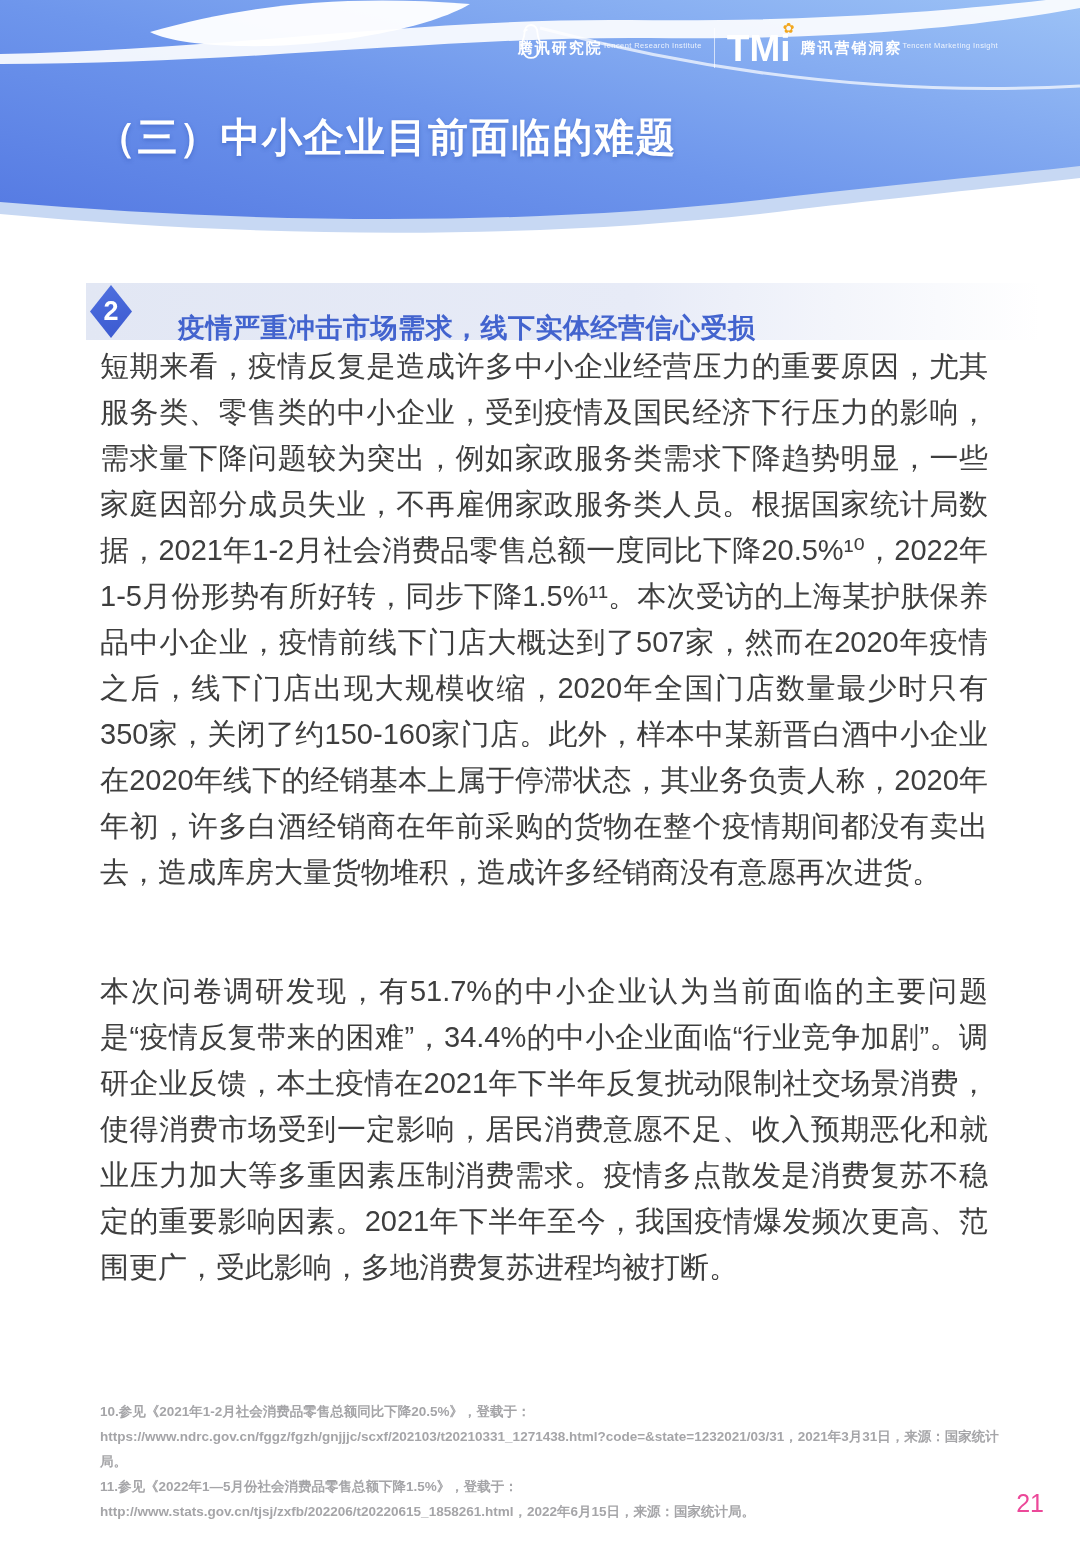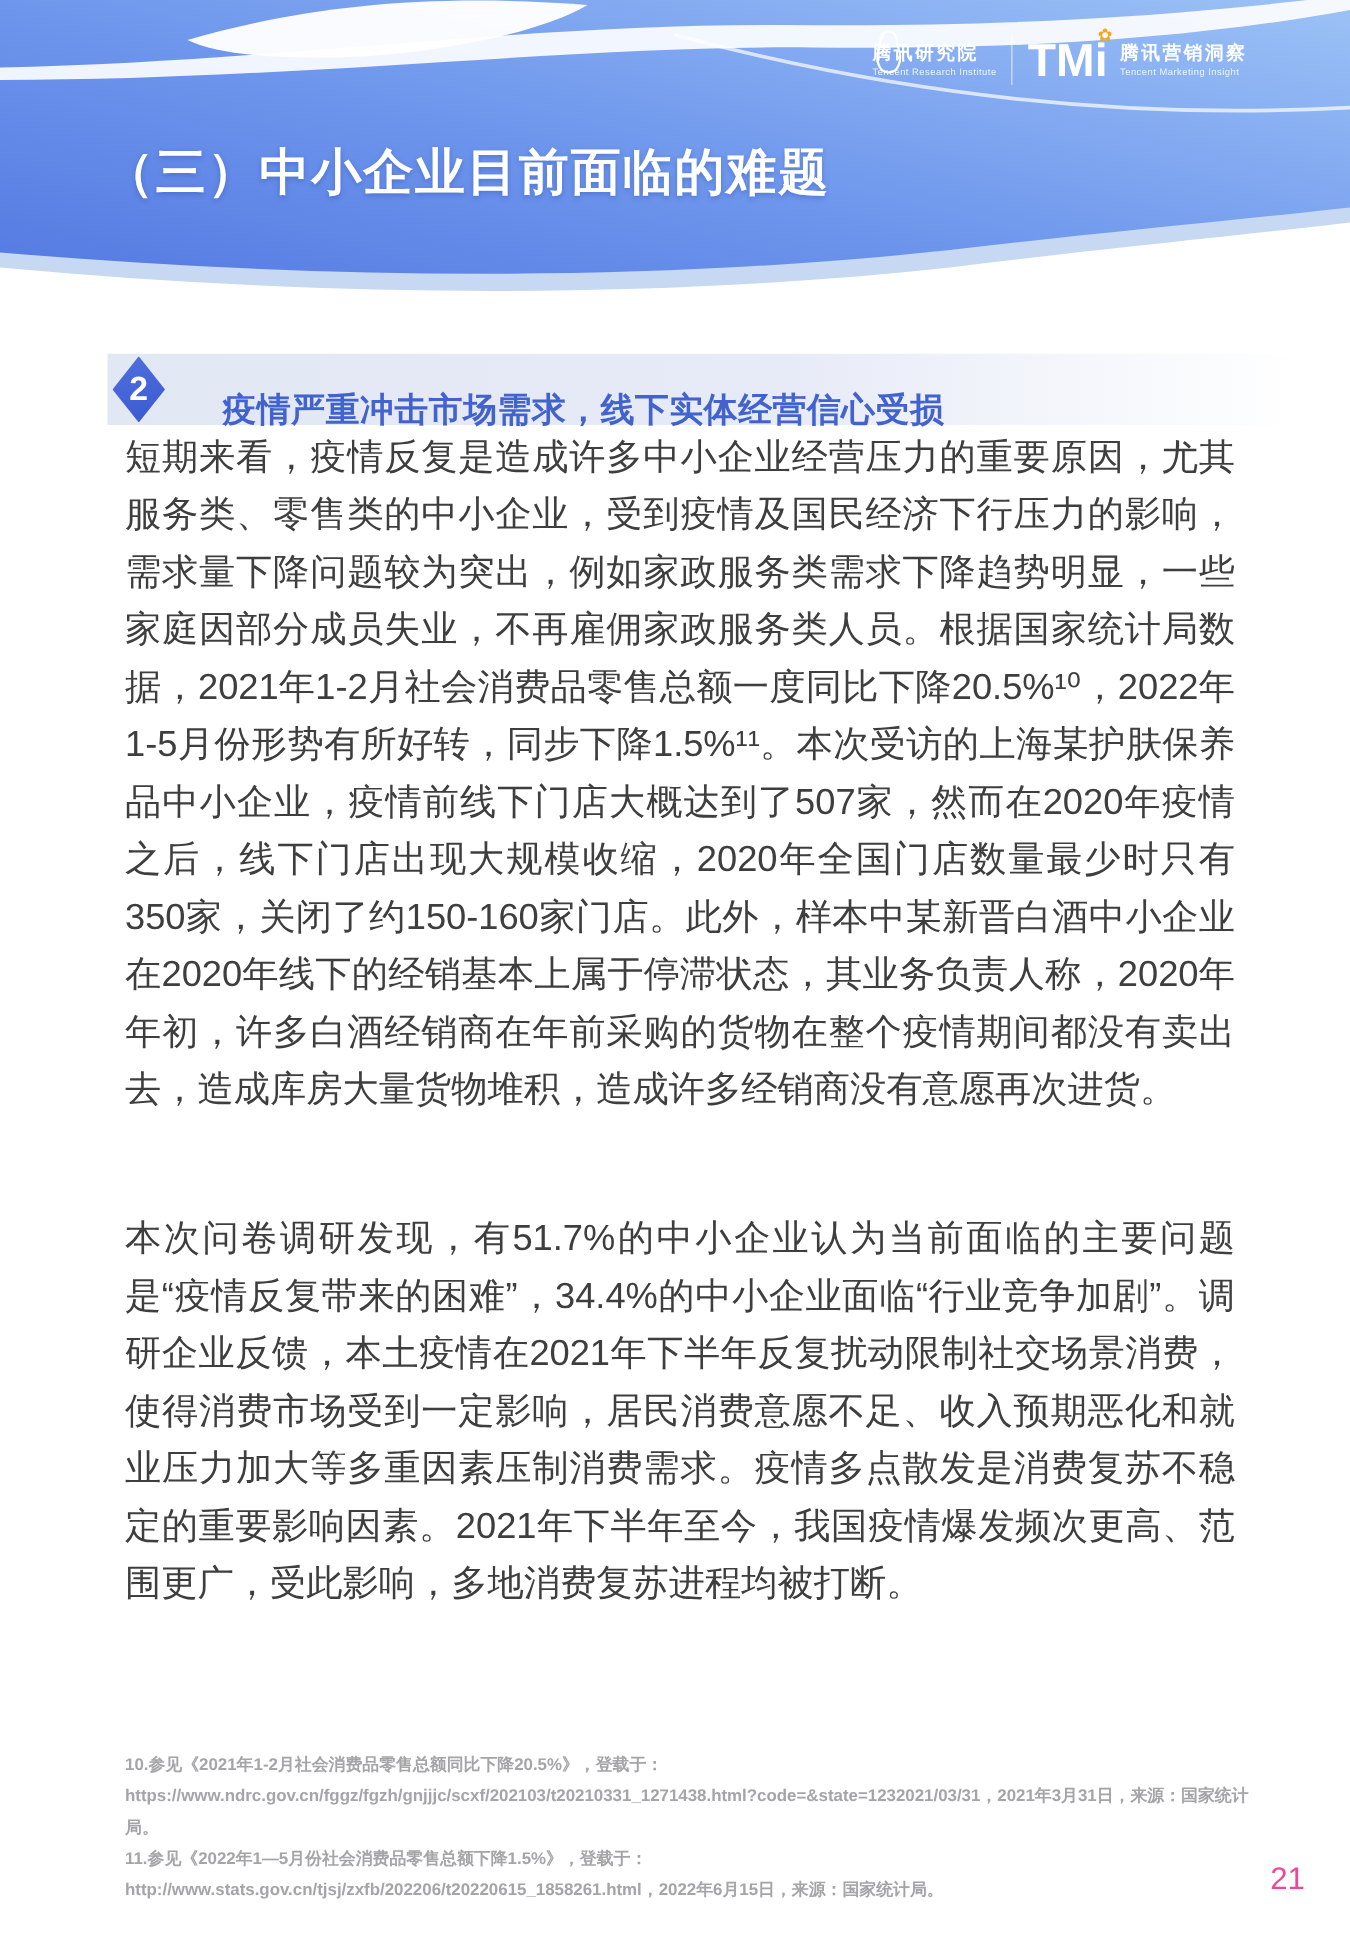--- a/index.html
+++ b/index.html
@@ -5,30 +5,30 @@
   html,body{margin:0;padding:0;background:#e8e8e8;}
   .page{
     position:relative;width:1080px;height:1560px;margin:0 auto;
     background:#ffffff;overflow:hidden;
     font-family:"Liberation Sans","DejaVu Sans",sans-serif;
   }
   
   .hero{position:absolute;top:0;left:0;width:1080px;height:272px;}
   .hero svg{position:absolute;top:0;left:0;display:block;}
   .hero-title{
-    position:absolute;left:83px;top:110px;margin:0;
+    position:absolute;left:96px;top:110px;margin:0;
     font-size:40px;font-weight:bold;color:#ffffff;letter-spacing:1.5px;
     text-shadow:0 2px 4px rgba(35,70,165,.38);
   }
   .logos{
     position:absolute;top:22px;right:82px;height:52px;
     display:flex;align-items:center;color:#ffffff;
   }
   .penguin{margin-right:9px;}
-  .brand-stack{display:flex;flex-direction:column;justify-content:center;line-height:1.15;}
+  .brand-stack{display:flex;justify-content:center;line-height:1.15;}
   .brand-cn{font-size:15px;font-weight:600;letter-spacing:2px;}
   .brand-en{font-size:7.5px;opacity:.85;letter-spacing:.4px;margin-top:3px;}
   .logo-divider{width:1px;height:40px;background:rgba(255,255,255,.65);margin:0 12px;}
   .tmi-wrap{position:relative;margin-right:10px;}
   .tmi-word{font-size:37px;font-weight:700;letter-spacing:0px;line-height:1;}
   .tmi-flower{
     position:absolute;top:-9px;right:-4px;font-size:14px;color:#f2a71f;line-height:1;
   }
   
   .section-heading{position:absolute;top:283px;left:86px;right:0;height:57px;}

